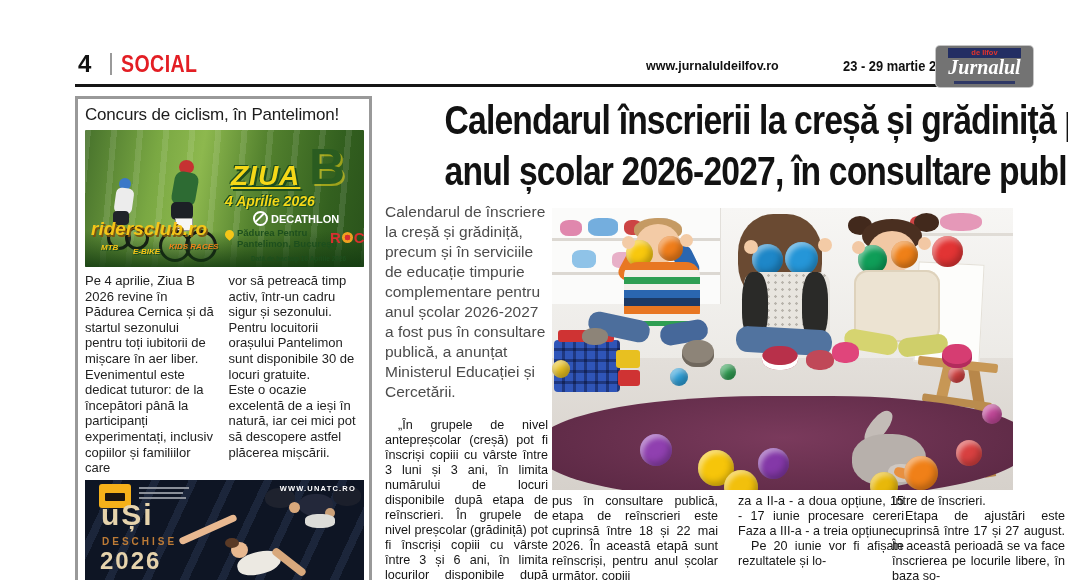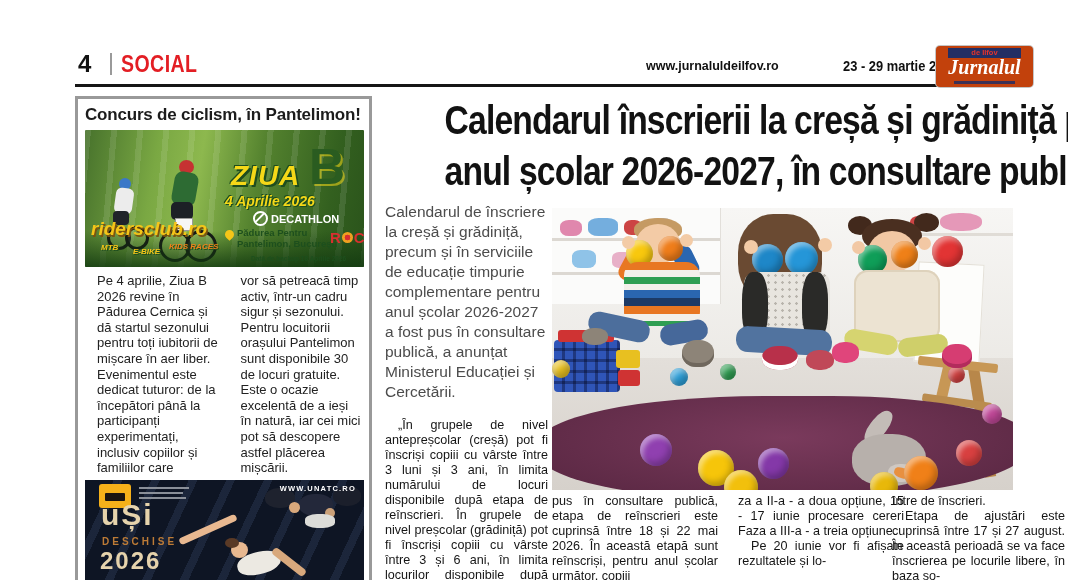--- a/index.html
+++ b/index.html
@@ -7,43 +7,43 @@
        font-family:"Liberation Sans",sans-serif;color:#1a1a1a;}
   .abs{position:absolute;}
   
   .page-num{left:78px;top:50px;font-size:24px;font-weight:800;color:#111;}
   .head-div{left:110px;top:53px;width:2px;height:22px;background:#9a9a9a;}
   .section{left:121px;top:51px;font-size:23px;font-weight:900;color:#e31e24;
            transform:scaleX(.85);transform-origin:left;letter-spacing:.5px;}
   .site{left:646px;top:59px;font-size:12.5px;font-weight:700;color:#111;}
   .daterange{left:843px;top:58px;font-size:14px;font-weight:700;color:#111;transform:scaleX(.92);transform-origin:left;}
   .head-rule{left:75px;top:84px;width:957px;height:3px;background:#151515;}
-  .logo{left:936px;top:46px;width:97px;height:41px;background:#c2410c;border-radius:4px;
+  .logo{left:936px;top:46px;width:97px;height:41px;background:#737373;border-radius:4px;
         box-shadow:0 0 0 1px #c5c5c5;}
   .logo-top{position:absolute;left:12px;top:2px;right:12px;height:10px;background:#232e63;
             color:#e5342c;font-size:7.5px;font-weight:800;text-align:center;line-height:10px;}
   .logo-name{position:absolute;left:0;right:0;top:10px;text-align:center;color:#fff;
              font-family:"Liberation Serif",serif;font-style:italic;font-weight:700;font-size:20px;}
   .logo-tag{position:absolute;left:18px;right:18px;bottom:3px;height:3px;background:#232e63;opacity:.85;}
   
   .left-box{left:75px;top:96px;width:297px;height:500px;border:3px solid #999;background:#fff;
             box-sizing:border-box;padding:5px 7px;overflow:hidden;}
-  .sb-head{font-size:17px;font-weight:700;color:#1c1c1c;letter-spacing:-.2px;margin:1px 0 5px 0;}
+  .sb-head{font-size:17px;font-weight:400;color:#1c1c1c;letter-spacing:-.2px;margin:1px 0 5px 0;}
   .sb-cols{display:flex;gap:10px;margin-top:6px;margin-bottom:4px;}
-  .sb-col{width:138px;font-size:13px;line-height:15.6px;color:#222;margin-left:12px;}
+  .sb-col{width:138px;font-size:13px;line-height:15.6px;color:#222;}
   .sb-col p{margin:0;}
   
   .poster1{position:relative;width:279px;height:137px;overflow:hidden;border-radius:1px;
     background:linear-gradient(100deg,#47722c,#7aa843 25%,#8db84e 40%,#55832f 60%,#33601f 85%,#2a531b);}
   .poster1 .streaks{position:absolute;inset:0;
     background:repeating-linear-gradient(95deg,rgba(255,255,255,.10) 0 6px,transparent 6px 26px);}
   .poster1 .band{position:absolute;left:0;right:0;bottom:0;height:36px;
     background:linear-gradient(transparent,rgba(18,58,16,.85));}
   .p1-ziua{left:146px;top:30px;font-size:28px;font-weight:900;font-style:italic;color:#f5d818;
-    letter-spacing:1px;text-shadow:2px 2px 0 #1e4d1e,-1px -1px 0 #1e4d1e;}
+    letter-spacing:1px;text-shadow:2px 2px 0 #1e4d1e,-1px -1px 0 #1e4d1e;text-decoration:underline;}
   .p1-b{left:224px;top:8px;font-size:50px;font-weight:900;color:#2a5c20;
     text-shadow:2px 2px 0 rgba(245,216,24,.55);}
   .p1-date{left:140px;top:63px;font-size:14px;font-weight:900;font-style:italic;color:#f5d818;
     text-shadow:1px 1px 0 #1e4d1e,-1px -1px 0 #1e4d1e;}
   .p1-dec{left:168px;top:81px;display:flex;align-items:center;gap:3px;color:#fff;font-weight:900;font-size:11px;}
   .dec-icon{width:11px;height:11px;border:2px solid #fff;border-radius:50%;position:relative;}
   .dec-icon:after{content:"";position:absolute;left:-2px;top:4px;width:13px;height:2px;background:#fff;transform:rotate(-45deg);}
   .p1-loc{left:152px;top:98px;font-size:9.5px;line-height:10.5px;font-weight:900;color:#1d4f1d;}
   .pin{left:140px;top:100px;width:9px;height:9px;background:#f5c518;border-radius:50% 50% 50% 0;transform:rotate(-45deg);}
   .p1-roc{left:245px;top:99px;font-size:15px;font-weight:900;color:#d83030;display:flex;align-items:center;}

